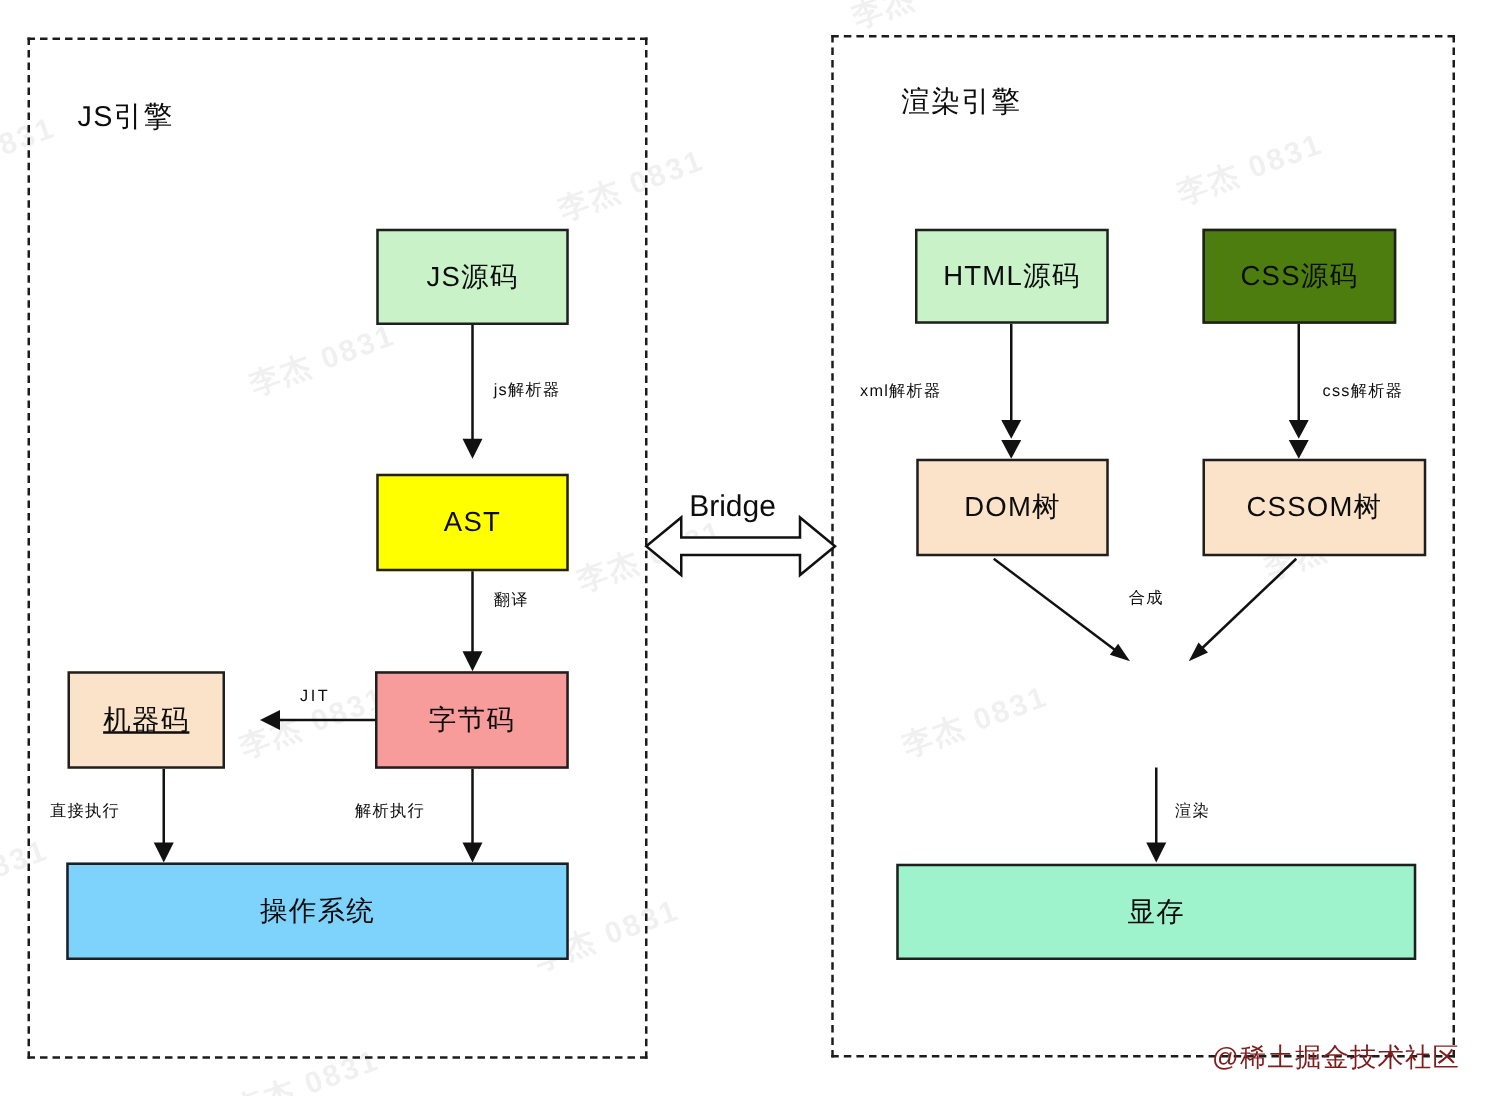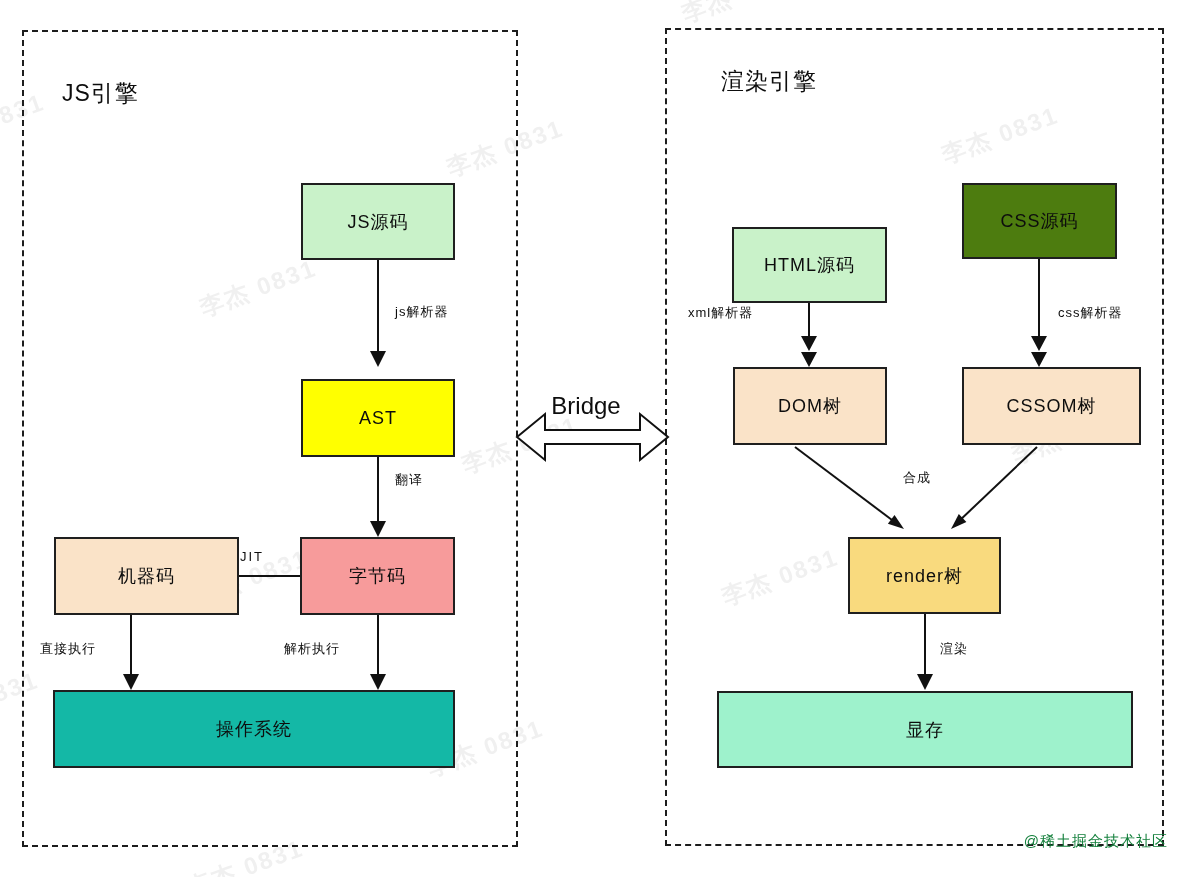--- a/index.html
+++ b/index.html
@@ -9,26 +9,26 @@
   }
   .panel{position:absolute;border:2px dashed #1c1c1c;background:transparent;}
   .panel-left{left:22px;top:30px;width:492px;height:813px;}
   .panel-right{left:665px;top:28px;width:495px;height:814px;}
   .panel-title{position:absolute;font-size:23px;font-weight:500;letter-spacing:1px;color:#0d0d0d;}
   .title-left{left:62px;top:66px;margin-top:12px;}
   .title-right{left:721px;top:66px;}
   .node{
     position:absolute;border:2px solid #1f1f1f;box-sizing:border-box;
     display:flex;align-items:center;justify-content:center;
-    font-size:18px;color:#0d0d0d;letter-spacing:1px;
+    font-size:22px;color:#0d0d0d;letter-spacing:1px;
   }
   .n-js-source   {left:301px;top:183px;width:154px;height:77px;}
   .n-ast         {left:301px;top:367px;width:154px;height:78px;}
   .n-bytecode    {left:300px;top:537px;width:155px;height:78px;}
-  .n-machine     {left:54px; top:537px;width:185px;height:78px;}
+  .n-machine     {left:54px; top:537px;width:126px;height:78px;text-decoration:underline;}
   .n-os          {left:53px; top:690px;width:402px;height:78px;}
   .n-html-source {left:732px;top:183px;width:155px;height:76px;}
   .n-css-source  {left:962px;top:183px;width:155px;height:76px;}
   .n-dom         {left:733px;top:367px;width:154px;height:78px;}
   .n-cssom       {left:962px;top:367px;width:179px;height:78px;}
   .n-render      {left:848px;top:537px;width:153px;height:77px;}
   .n-vram        {left:717px;top:691px;width:416px;height:77px;}
   .edge-label{position:absolute;font-size:13px;color:#0d0d0d;letter-spacing:1px;white-space:nowrap;}
   .l-js-parser   {left:395px;top:303px;}
   .l-translate   {left:395px;top:471px;}
@@ -38,21 +38,21 @@
   .l-xml-parser  {left:688px;top:304px;text-align:right;}
   .l-css-parser  {left:1058px;top:304px;}
   .l-compose     {left:903px;top:469px;}
   .l-render      {left:900px;top:640px;margin-left:40px;}
   .bridge-label{position:absolute;left:586px;top:392px;transform:translateX(-50%);
     font-size:24px;color:#0d0d0d;white-space:nowrap;}
   svg.wires{position:absolute;left:0;top:0;pointer-events:none;}
   .wm{position:absolute;font-size:24px;font-weight:700;color:rgba(40,40,40,0.07);
       white-space:nowrap;transform:translate(-50%,-50%) rotate(-20deg);letter-spacing:2px;}
   .community{position:absolute;left:1168px;top:832px;transform:translateX(-100%);
-      font-size:15px;color:#15803d;white-space:nowrap;letter-spacing:1px;}
+      font-size:21px;color:#7f1d1d;white-space:nowrap;letter-spacing:1px;}
 </style>
 </head>
 <body>
 
 <div class="stage">
 
   <div class="wm" style="left:-14px;top:122px">李杰 0831</div>
   <div class="wm" style="left:258px;top:288px">李杰 0831</div>
   <div class="wm" style="left:505px;top:148px">李杰 0831</div>
   <div class="wm" style="left:740px;top:-6px">李杰 0831</div>
@@ -120,38 +120,35 @@
   </div>
   <div class="node n-ast" style="background-color: rgb(255, 255, 0); margin-top: 12px;">
     <span>AST</span>
   </div>
   <div class="node n-bytecode" style="background-color: rgb(247, 155, 155);">
     <span>字节码</span>
   </div>
   <div class="node n-machine" style="background-color: rgb(250, 227, 200);">
     <span>机器码</span>
   </div>
-  <div class="node n-os" style="background-color: #14b8a6;">
+  <div class="node n-os" style="background-color: #7dd3fc;">
     <span>操作系统</span>
   </div>
 
-  <div class="node n-html-source" style="background-color: rgb(201, 242, 201); margin-top: 44px;">
+  <div class="node n-html-source" style="background-color: rgb(201, 242, 201);">
     <span>HTML源码</span>
   </div>
   <div class="node n-css-source" style="background-color: #4d7c0f;">
     <span>CSS源码</span>
   </div>
   <div class="node n-dom" style="background-color: rgb(250, 227, 200);">
     <span>DOM树</span>
   </div>
   <div class="node n-cssom" style="background-color: rgb(250, 227, 200);">
     <span>CSSOM树</span>
-  </div>
-  <div class="node n-render" style="background-color: rgb(249, 218, 126);">
-    <span>render树</span>
   </div>
   <div class="node n-vram" style="background-color: rgb(158, 242, 204);">
     <span>显存</span>
   </div>
 
   <div class="edge-label l-js-parser">js解析器</div>
   <div class="edge-label l-translate">翻译</div>
   <div class="edge-label l-jit">JIT</div>
   <div class="edge-label l-direct">直接执行</div>
   <div class="edge-label l-interpret">解析执行</div>

